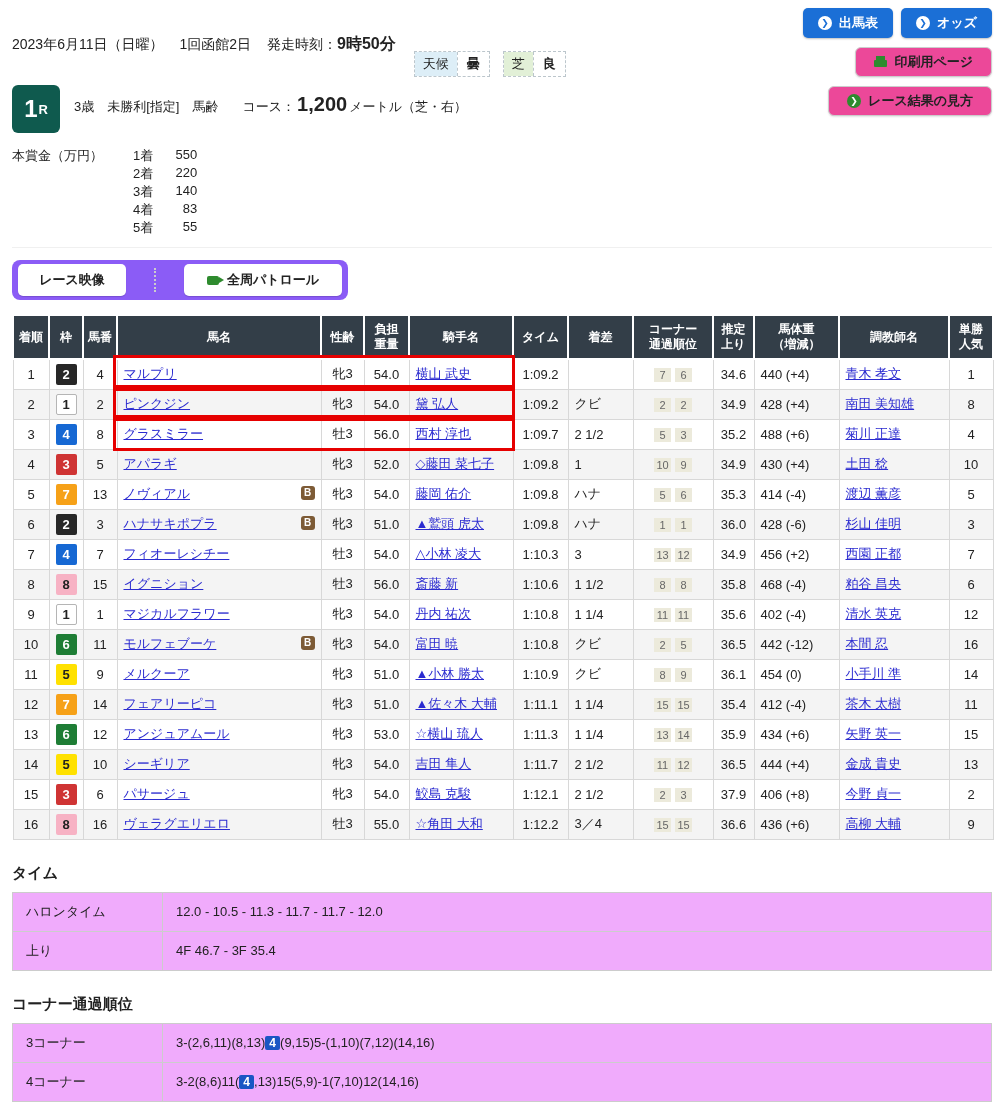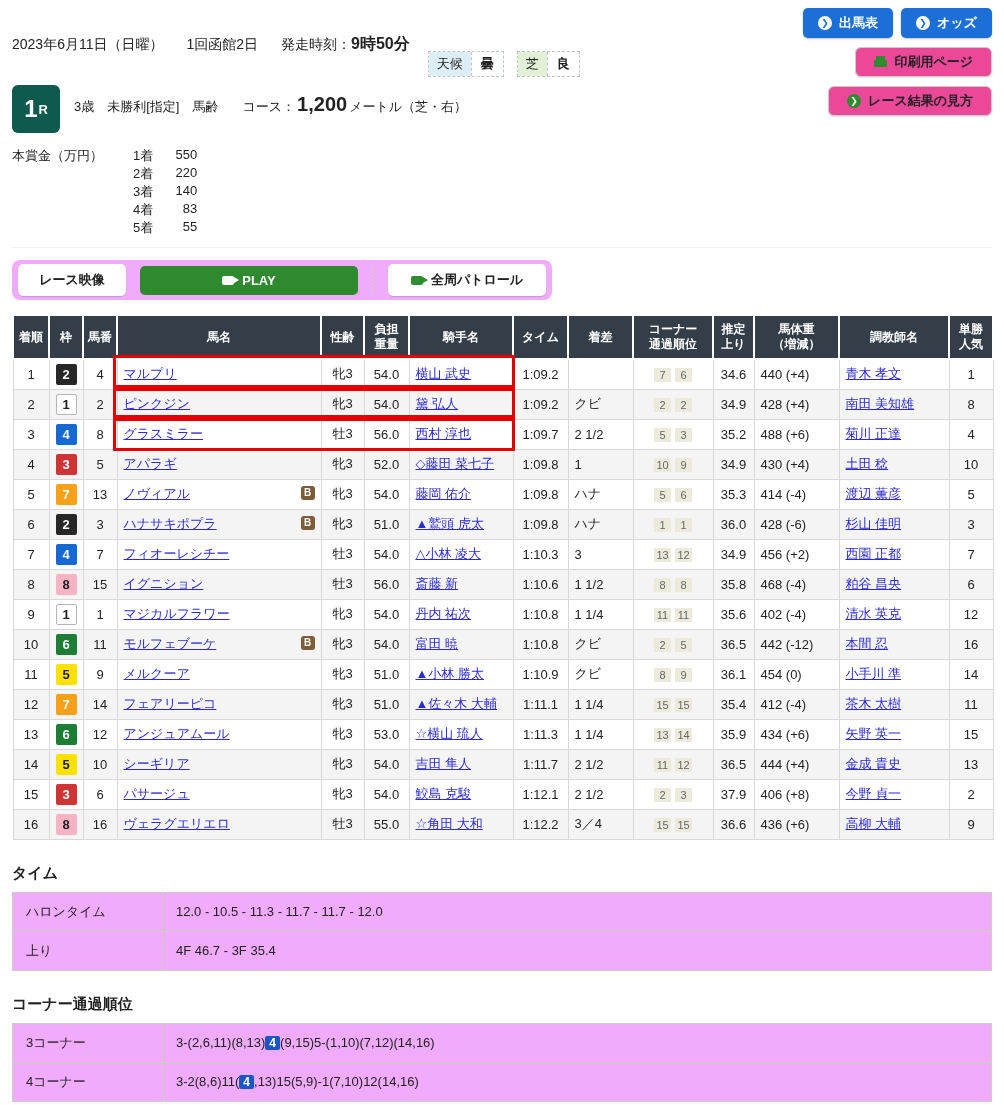--- a/index.html
+++ b/index.html
@@ -5,21 +5,21 @@
   * { box-sizing: border-box; margin: 0; padding: 0; }
   body {
     width: 1004px; min-height: 1105px; background: #fff;
     font-family: "Liberation Sans", "DejaVu Sans", sans-serif;
     color: #222; position: relative; font-size: 13px;
   }
   .page { padding: 8px 12px 20px; position: relative; }
 
   
   .top-row { display: flex; align-items: center; gap: 18px; padding: 4px 0 6px; }
-  .date-line { font-size: 14px; color: #222; display: flex; align-items: baseline; gap: 23px; text-align: center; }
+  .date-line { font-size: 14px; color: #222; display: flex; align-items: baseline; gap: 16px; text-align: center; }
   .start-time { font-weight: bold; font-size: 16px; }
   .badges { display: flex; gap: 13px; margin-top: 39px; }
   .badge { display: flex; border: 1px dashed #bcc6cc; font-size: 13px; }
   .badge .b-label { padding: 3px 8px; }
   .badge .b-value { padding: 3px 9px; background: #fff; font-weight: bold; border-left: 1px dashed #bcc6cc; }
   .badge.weather .b-label { background: #ddeef7; }
   .badge.turf .b-label { background: #e2f0d7; }
 
   .header-buttons { position: absolute; top: 8px; right: 12px; display: flex; flex-direction: column; gap: 9px; align-items: flex-end; z-index: 5; }
   .btn-row { display: flex; gap: 8px; }
@@ -40,21 +40,21 @@
   .race-cond { font-size: 13px; margin-top: 8px; display: flex; align-items: baseline; gap: 24px; }
   .course { display: flex; align-items: baseline; gap: 2px; }
   .course .dist { font-size: 20px; font-weight: bold; }
 
   .prize-row { display: flex; align-items: baseline; gap: 0; font-size: 13px; padding: 14px 0 10px; border-bottom: 1px solid #f0f0f0; }
   .prize-label { margin-right: 30px; }
   .prize-item { display: flex; gap: 14px; margin-right: 34px; }
   .prize-item .amt { min-width: 30px; text-align: right; }
 
   
-  .video-strip { margin-top: 12px; background: #f0abfc; border-radius: 8px; padding: 4px 6px; display: inline-flex; align-items: center; gap: 14px; }
+  .video-strip { margin-top: 12px; background: #8b5cf6; border-radius: 8px; padding: 4px 6px; display: inline-flex; align-items: center; gap: 28px; }
   .vbtn { border-radius: 5px; padding: 7px 0; font-size: 13px; font-weight: bold; display: flex; align-items: center; justify-content: center; gap: 8px; cursor: pointer; }
   .vbtn-white { background: #fff; width: 108px; box-shadow: 0 1px 1px rgba(0,0,0,.15); }
   .vbtn-play { background: #2f8a2f; color: #fff; width: 218px; }
   .vbtn-patrol { background: #fff; width: 158px; box-shadow: 0 1px 1px rgba(0,0,0,.15); }
   .strip-divider { width: 0; height: 24px; border-left: 2px dotted #ccc; }
   .cam { position: relative; width: 12px; height: 9px; border-radius: 2px; display: inline-block; }
   .cam-white { background: #fff; }
   .cam-white::after { content:''; position: absolute; left: 12px; top: 1px; border-left: 5px solid #fff; border-top: 3.5px solid transparent; border-bottom: 3.5px solid transparent; }
   .cam-green { background: #2e8b2e; }
   .cam-green::after { content:''; position: absolute; left: 12px; top: 1px; border-left: 5px solid #2e8b2e; border-top: 3.5px solid transparent; border-bottom: 3.5px solid transparent; }
@@ -187,24 +187,20 @@
           <span>5着</span>
           <span class="amt">55</span>
         </span>
       </span>
   </div>
 
   
   <div class="video-strip">
     <div class="vbtn vbtn-white">
       <span>レース映像</span>
-    </div>
-    <div class="vbtn vbtn-play">
-      <span class="cam cam-white"></span>
-      <span>PLAY</span>
     </div>
     <div class="strip-divider"></div>
     <div class="vbtn vbtn-patrol">
       <span class="cam cam-green"></span>
       <span>全周パトロール</span>
     </div>
   </div>
 
   
   <div class="table-wrap">

